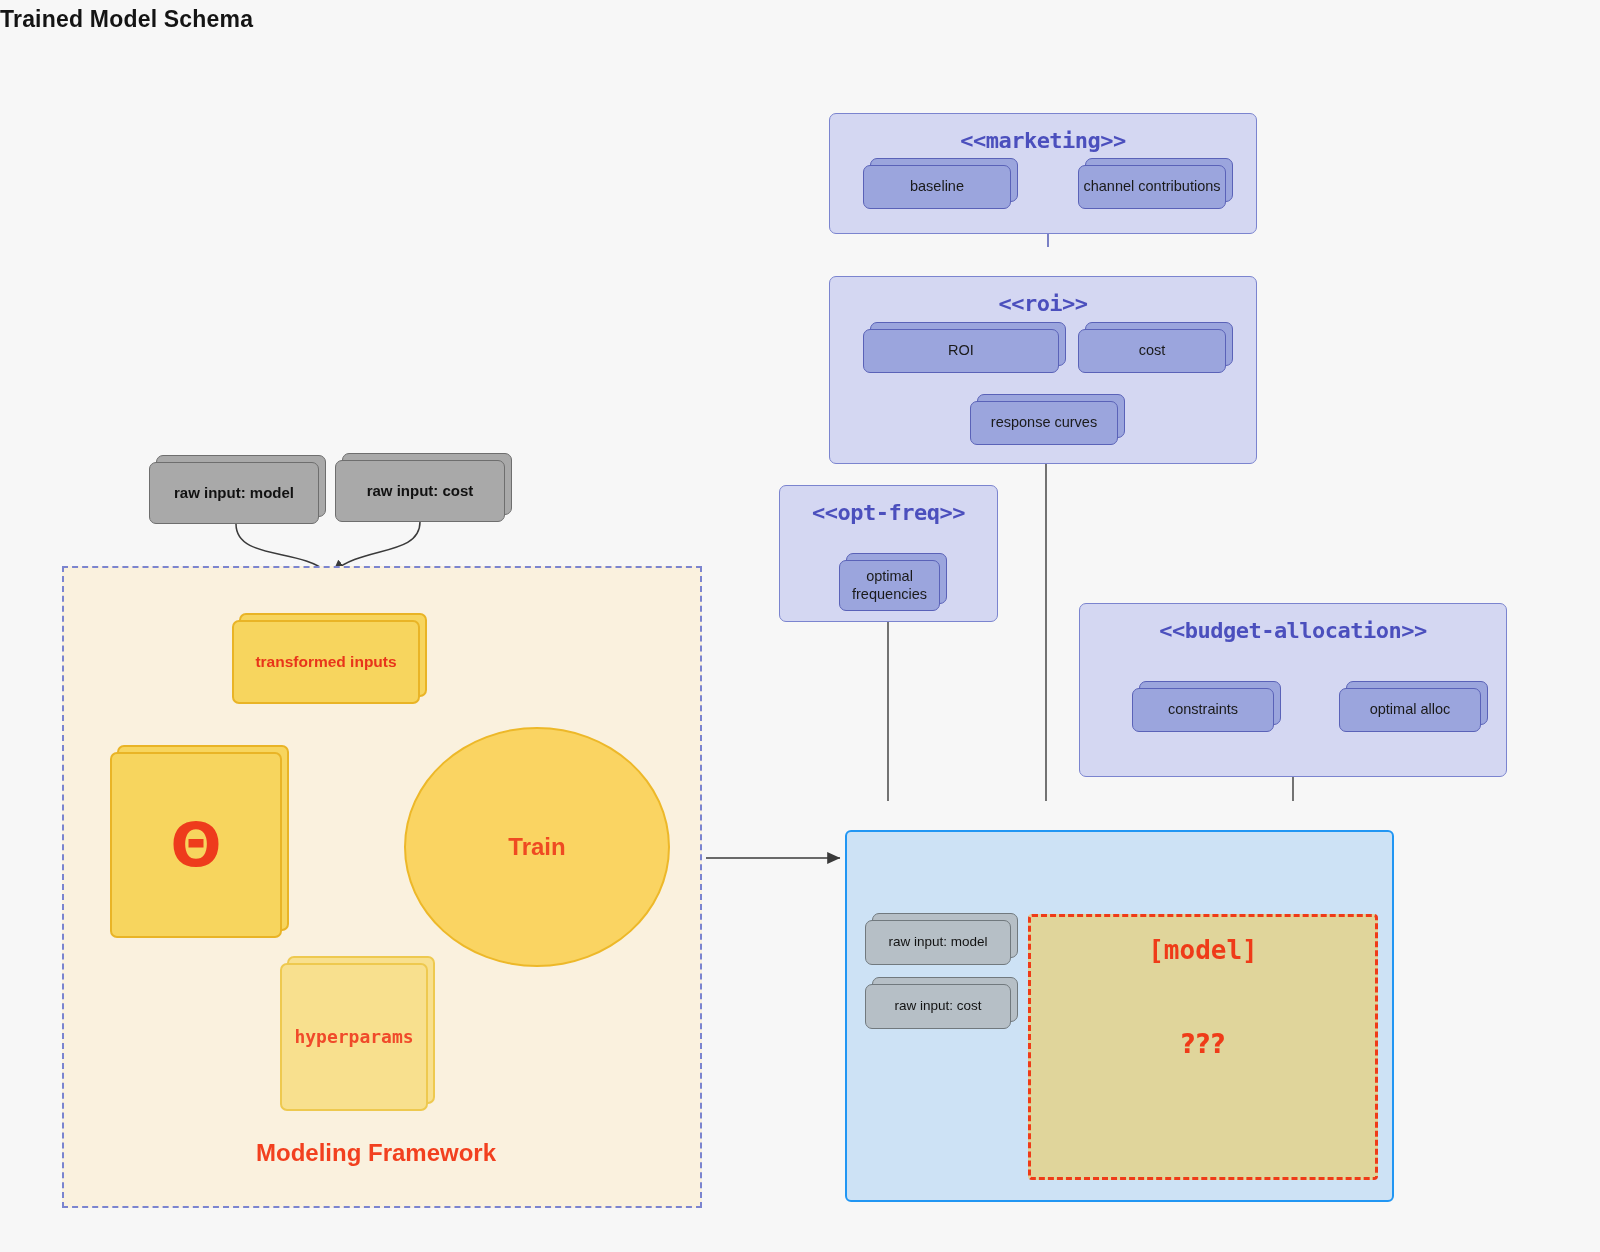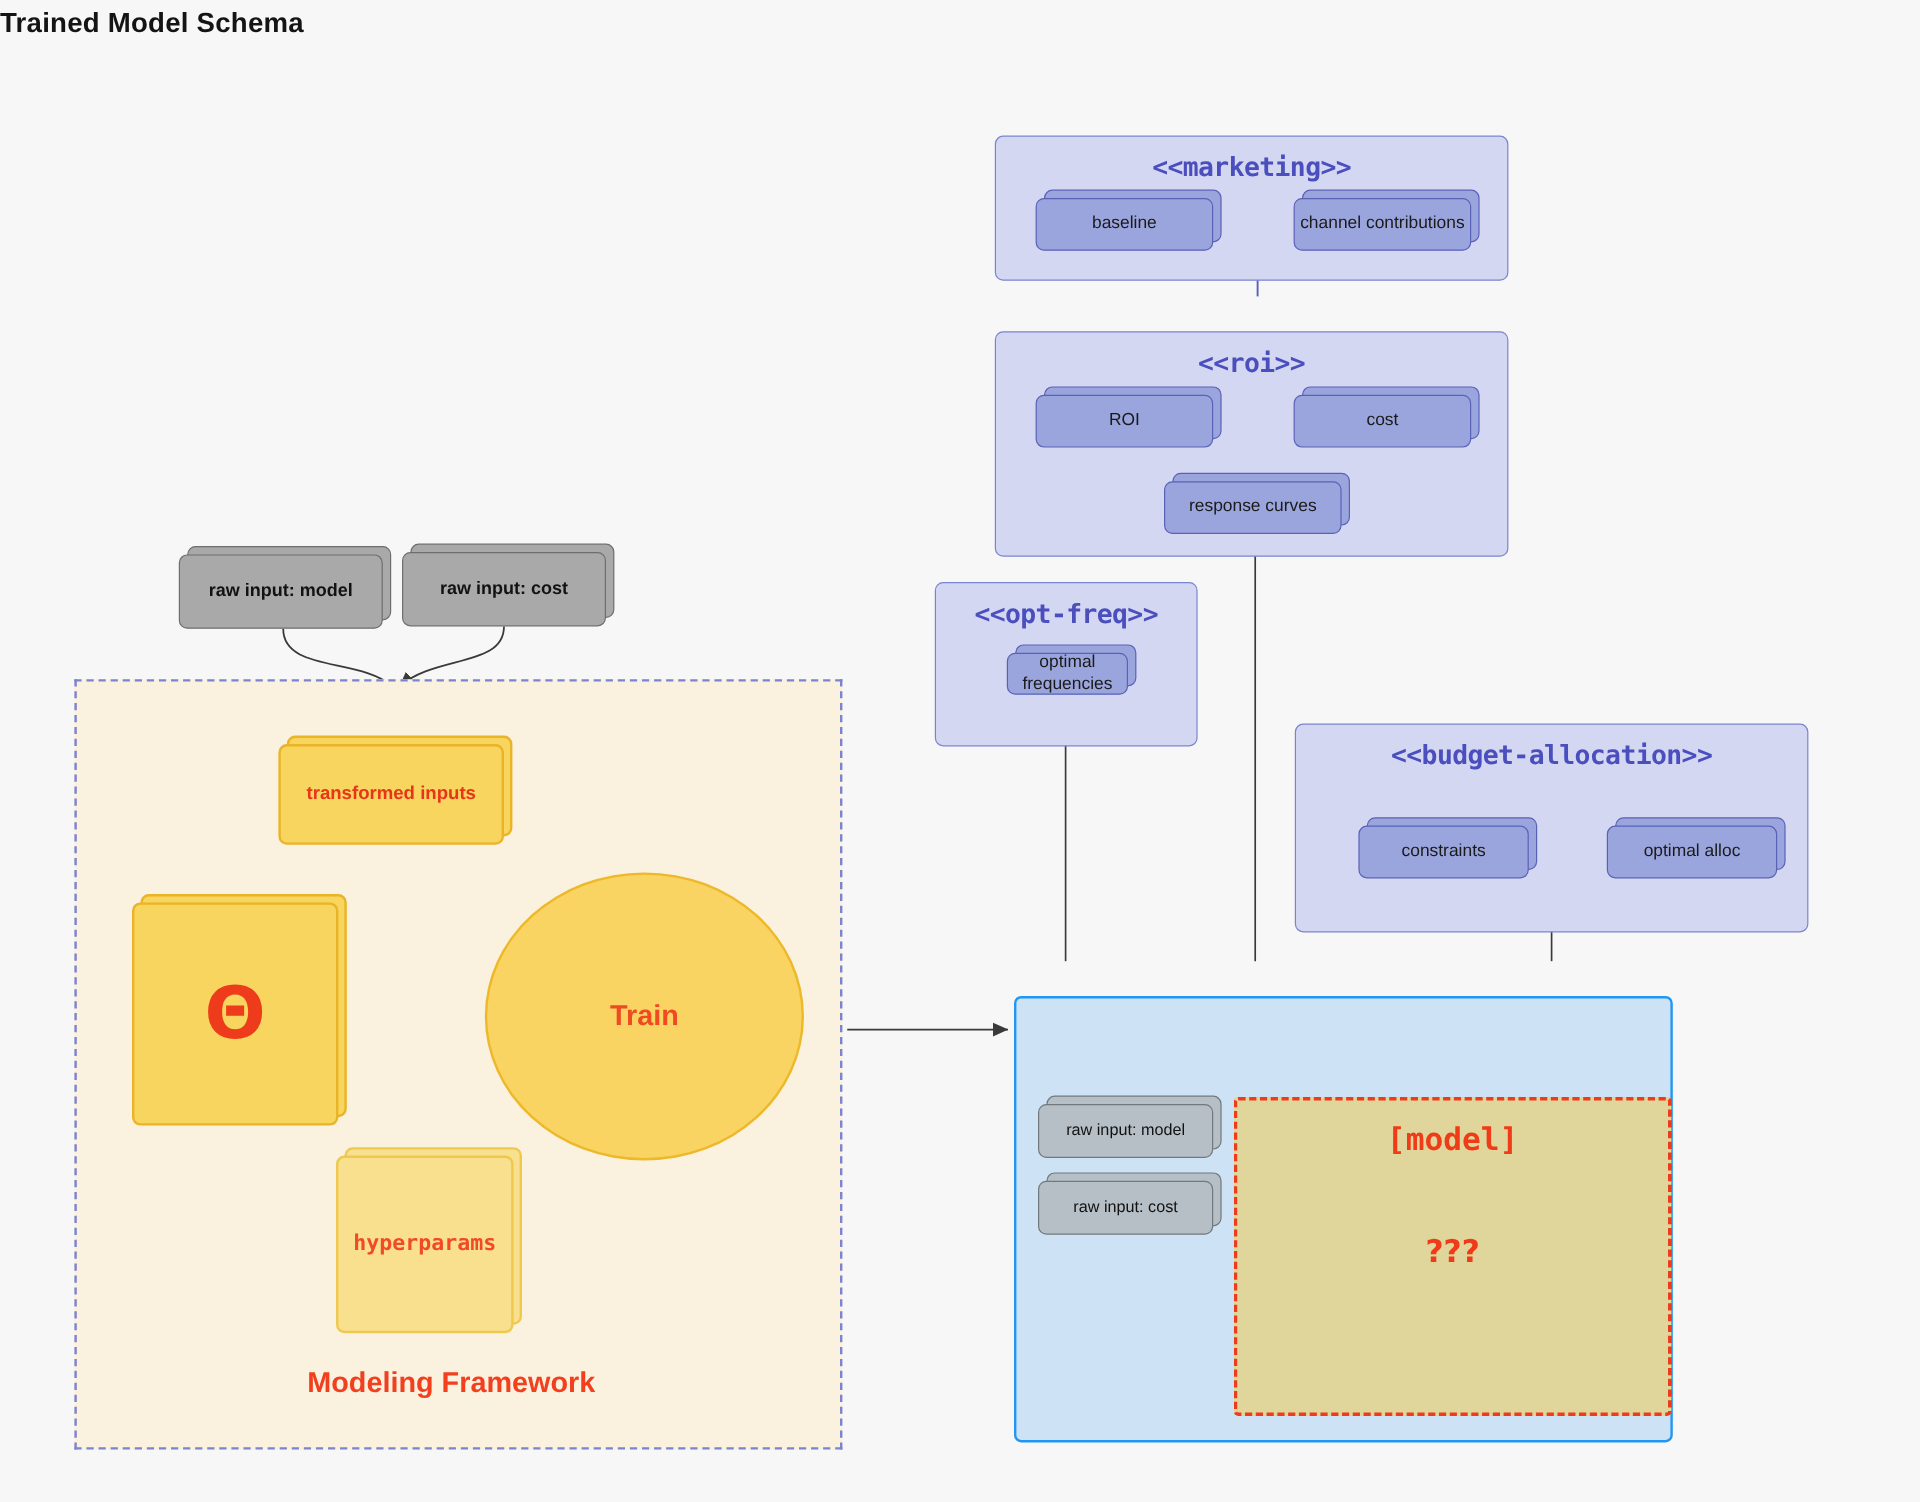--- a/index.html
+++ b/index.html
@@ -159,21 +159,20 @@
     font-family: "DejaVu Sans", sans-serif;
     line-height: 1;
   }
 
   
   .model-region {
     position: absolute;
     background: #e0d59b;
     border: 3px dashed #ef3b18;
     border-radius: 4px;
-    padding-left: 15px;
   }
   .model-region .mr-title {
     position: absolute;
     left: 0; right: 0; top: 18px;
     text-align: center;
     font-family: "DejaVu Sans Mono", monospace;
     font-size: 26px;
     font-weight: bold;
     color: #ef3b18;
   }
@@ -250,37 +249,37 @@
       <div class="front">baseline</div>
     </div>
     <div class="stack purple" style="left:248px; top:51px; width:148px; height:44px;">
       <div class="back"></div>
       <div class="front">channel contributions</div>
     </div>
   </div>
 
   <div class="abs pkg" style="left:829px; top:247px; width:428px; height:188px;">
     <div class="pkg-title">&lt;&lt;roi&gt;&gt;</div>
-    <div class="stack purple" style="left:33px; top:52px; width:148px; height:44px;">
+    <div class="stack purple" style="left:33px; top:52px; width:148px; height:44px;padding-left:48px;">
       <div class="back"></div>
       <div class="front">ROI</div>
     </div>
     <div class="stack purple" style="left:248px; top:52px; width:148px; height:44px;">
       <div class="back"></div>
       <div class="front">cost</div>
     </div>
     <div class="stack purple" style="left:140px; top:124px; width:148px; height:44px;">
       <div class="back"></div>
       <div class="front">response curves</div>
     </div>
   </div>
 
   <div class="abs pkg" style="left:779px; top:456px; width:219px; height:137px;padding-left:36px;">
     <div class="pkg-title">&lt;&lt;opt-freq&gt;&gt;</div>
-    <div class="stack purple" style="left:59px; top:58px; width:101px; height:35px;border-radius:10px;">
+    <div class="stack purple" style="left:59px; top:74px; width:101px; height:51px;border-radius:10px;">
       <div class="back"></div>
       <div class="front">
         <span>
           <span>optimal</span><br>
           <span>frequencies</span>
         </span>
       </div>
     </div>
   </div>
 

